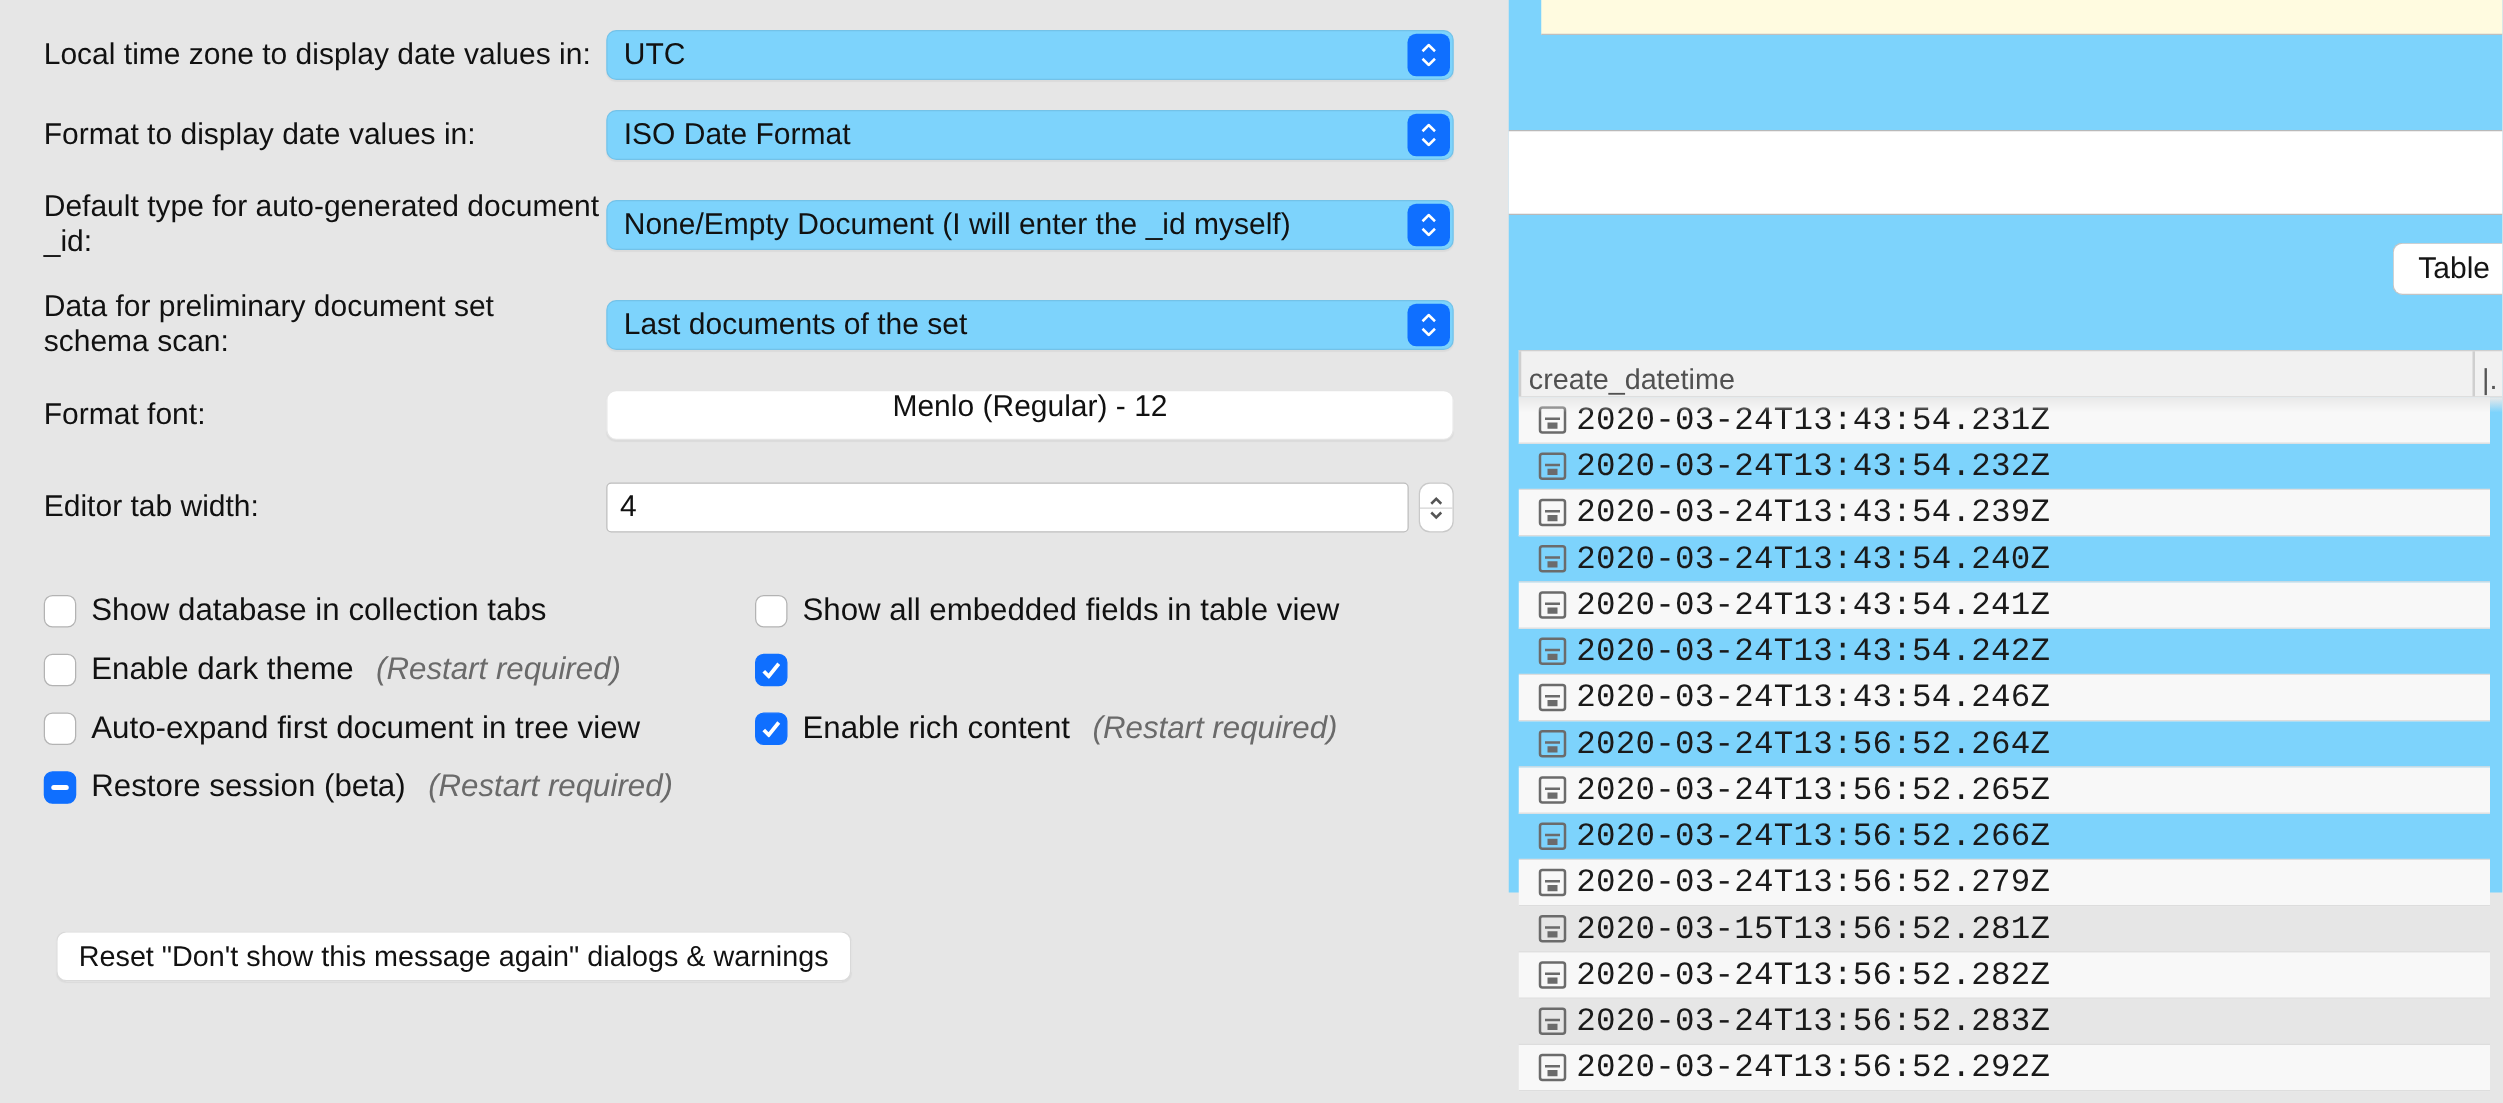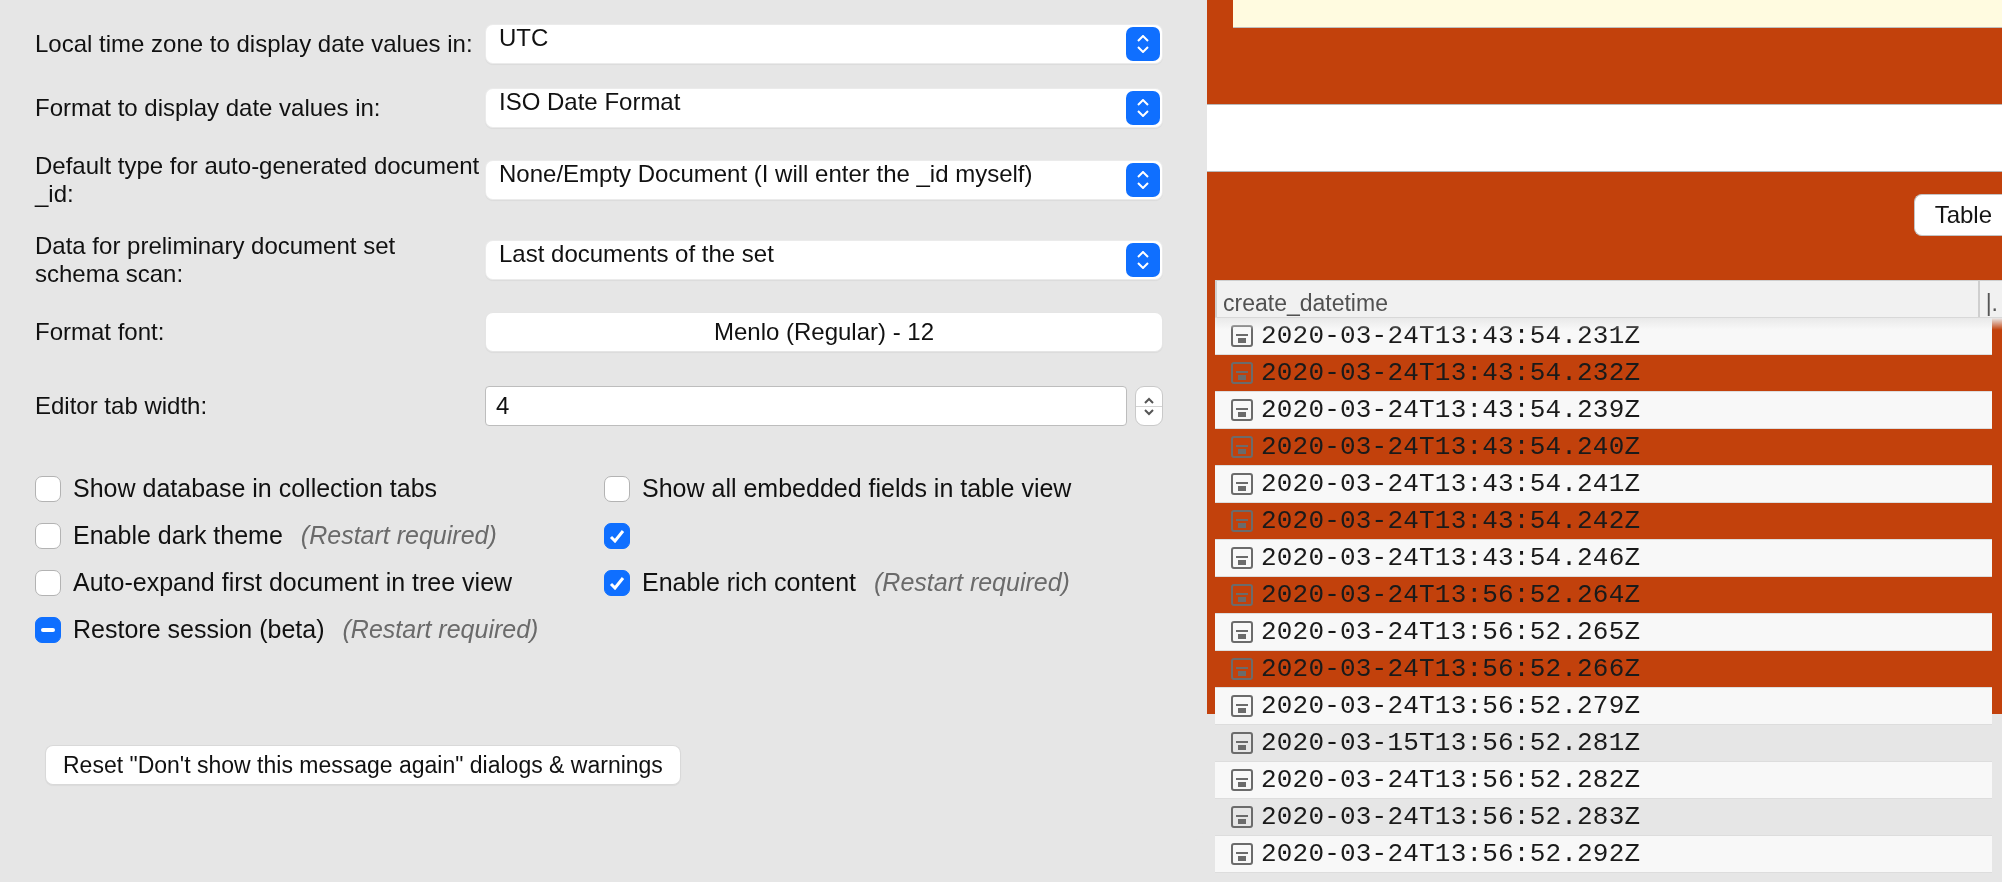--- a/index.html
+++ b/index.html
@@ -40,24 +40,24 @@
   }
   .form-row .field { flex: 1; }
 
   .select-wrap {
     position: relative;
     width: 100%;
   }
   .select {
     width: 100%;
     height: 40px;
-    background: #ffffff;
+    background: #7dd3fc;
     border-radius: 8px;
     padding: 0 50px 0 14px;
-    display: flex; align-items: flex-start;
+    display: flex; align-items: center;
     font-size: 24px;
     color: #111;
     box-shadow: inset 0 0 0 1px rgba(0,0,0,0.08), 0 1px 1px rgba(0,0,0,0.05);
   }
   .select-arrows {
     position: absolute;
     right: 3px; top: 3px;
     width: 34px; height: 34px;
     background: #0f6fff;
     border-radius: 7px;
@@ -65,21 +65,21 @@
     align-items: center; justify-content: center;
     gap: 2px;
   }
   .select-arrows svg { display: block; }
 
   .font-btn {
     width: 100%;
     height: 40px;
     background: #fff;
     border-radius: 8px;
-    display: flex; align-items: center; justify-content: center;
+    display: flex; justify-content: center;
     font-size: 24px;
     color: #111;
     box-shadow: inset 0 0 0 1px rgba(0,0,0,0.1), 0 1px 1px rgba(0,0,0,0.05);
   }
 
   .stepper-wrap {
     display: flex;
     align-items: center;
     width: 100%;
     gap: 8px;
@@ -148,21 +148,21 @@
     font-size: 23px;
     color: #111;
     box-shadow: inset 0 0 0 1px rgba(0,0,0,0.15), 0 1px 1px rgba(0,0,0,0.05);
   }
 
   
   .right-pane {
     position: absolute;
     left: 1207px; top: 0;
     width: 795px; height: 714px;
-    background: #c2410c;
+    background: #7dd3fc;
   }
   .right-top-yellow {
     position: absolute;
     left: 26px; top: 0;
     right: 0; height: 28px;
     background: #fffbe0;
     border-bottom: 1px solid #bfbfbf;
   }
   .right-strip {
     position: absolute;

